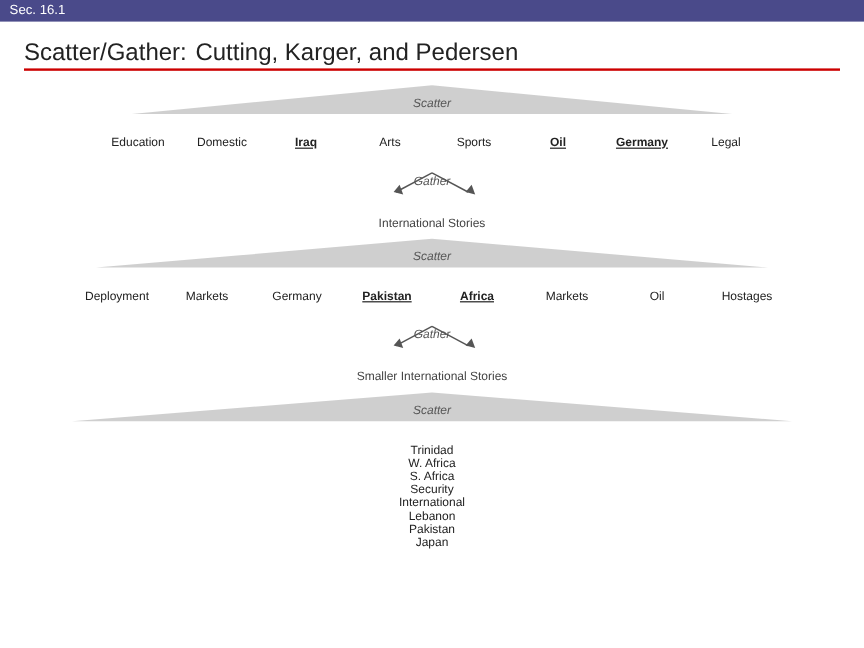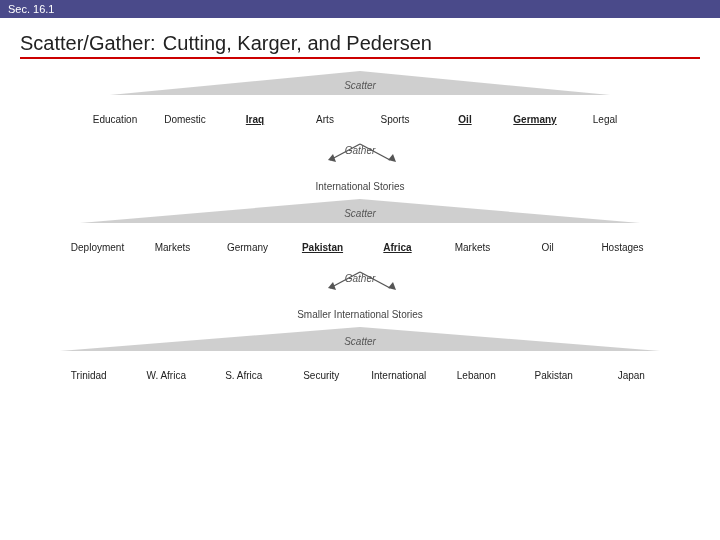--- a/index.html
+++ b/index.html
@@ -187,21 +187,21 @@
     </div>
   </div>
 
   <div class="section">
     <div class="level-wrapper">
       <svg width="600" height="28" style="display:block;margin:0 auto;">
         <polygon points="300,2 600,26 0,26" fill="#bbb" opacity="0.7"></polygon>
         <text x="300" y="20" text-anchor="middle" font-size="10" font-style="italic" fill="#555">Scatter</text>
       </svg>
     </div>
-    <div class="items-row" style="width:620px;">
+    <div class="items-row" style="width:620px;flex-direction:column;">
       <div class="item">Trinidad</div>
       <div class="item">W. Africa</div>
       <div class="item">S. Africa</div>
       <div class="item">Security</div>
       <div class="item">International</div>
       <div class="item">Lebanon</div>
       <div class="item">Pakistan</div>
       <div class="item">Japan</div>
     </div>
   </div>

